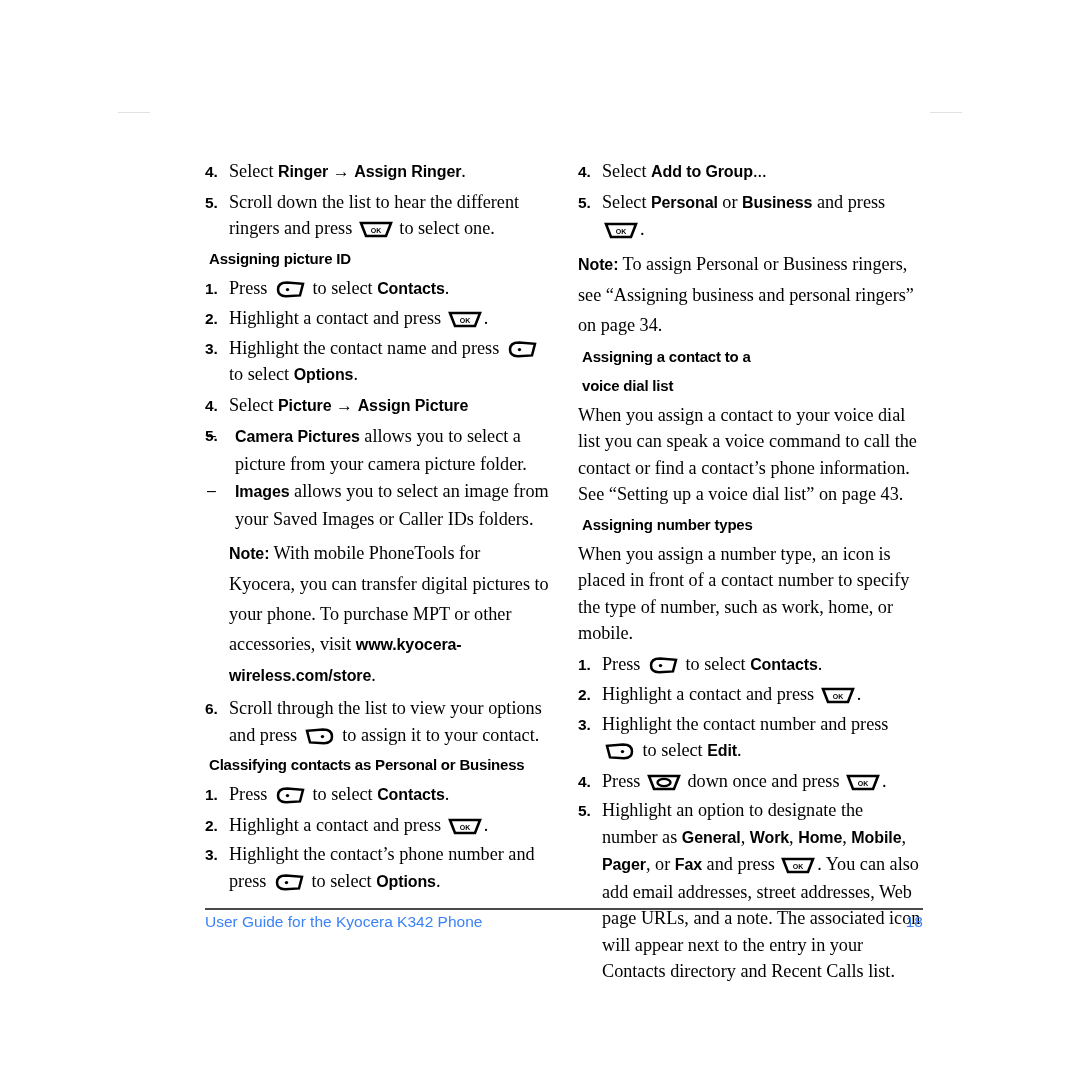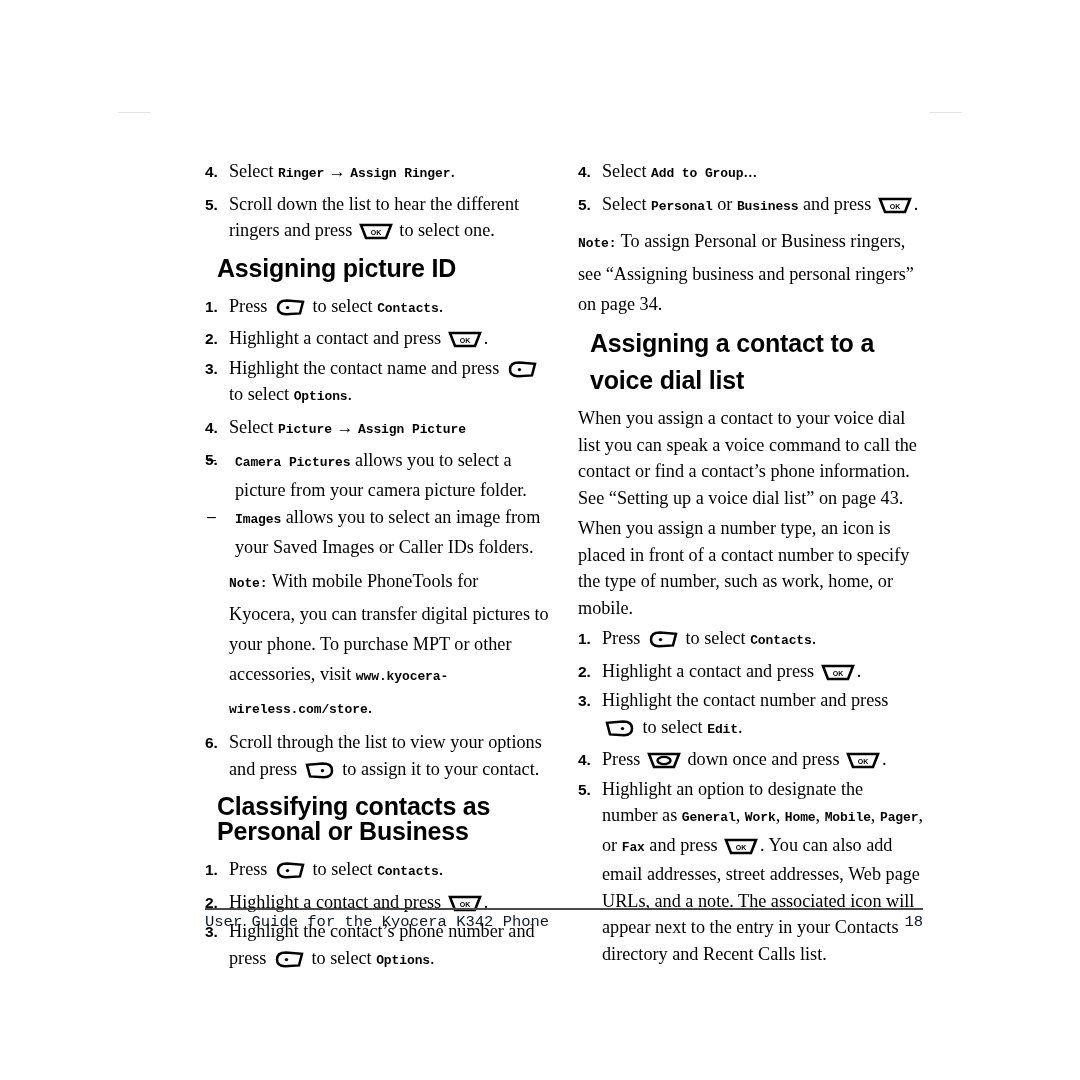--- a/index.html
+++ b/index.html
@@ -42,24 +42,24 @@
     position: absolute;
     top: 158px;
   }
   .col-left  { left: 205px; width: 344px; }
   .col-right { left: 578px; width: 345px; }
 
   
   h2.sec {
     font-family: "Liberation Sans", sans-serif;
     font-weight: bold;
-    font-size: 25px;
+    font-size: 15px;
     line-height: 25px;
     letter-spacing: -0.2px;
-    margin: 12px;
+    margin: 4px;
     padding: 0;
   }
   .h-gap-top    { margin-top: 22px; }
   .h-gap-bottom { margin-bottom: 7px; }
 
   
   ol.steps {
     margin: 0;
     padding: 0;
     list-style: none;
@@ -110,23 +110,23 @@
   }
   p.note {
     margin: 6px 0 4px 0;
     font-size: 18.2px;
     line-height: 30px;
   }
   .indent-note { padding-left: 24px; }
 
   
   b.ui {
-    font-family: Liberation Mono, monospace;
+    font-family: Liberation Sans, sans-serif;
     font-weight: bold;
-    font-size: 13px;
+    font-size: 16px;
     letter-spacing: -0.1px;
   }
   .arrow { font-size: 17px; }
 
   
   .keyicon {
     display: inline-block;
     vertical-align: -4px;
     margin: 0 2px;
   }
@@ -139,23 +139,23 @@
     top: 908px;
     width: 718px;
     height: 2px;
     background: #4a4a4a;
   }
   .footer {
     position: absolute;
     left: 205px;
     top: 913px;
     width: 718px;
-    font-family: Liberation Mono, monospace;
+    font-family: Liberation Sans, sans-serif;
     font-size: 15.5px;
-    color: #0f172a;
+    color: #3b82f6;
     display: flex;
     justify-content: space-between;
     align-items: baseline;
   }
 </style>
 </head>
 <body>
 
 <div class="page">
 
@@ -235,20 +235,21 @@
                 </svg></span>.</span></li>
         </ol>
 
       <p class="note"><b class="ui">Note:</b><span>  To assign Personal or Business ringers, see “Assigning business and personal ringers” on page 34.</span></p>
 
       <h2 class="sec h-gap-top">Assigning a contact to a</h2>
       <h2 class="sec h-gap-bottom">voice dial list</h2>
 
       <p class="body">When you assign a contact to your voice dial list you can speak a voice command to call the contact or find a contact’s phone information. See “Setting up a voice dial list” on page 43.</p>
 
+      <h2 class="sec h-gap-top h-gap-bottom">Assigning number types</h2>
 
       <p class="body">When you assign a number type, an icon is placed in front of a contact number to specify the type of number, such as work, home, or mobile.</p>
 
       <ol class="steps">
           <li><span class="num">1.</span><span>Press <span class="keyicon"><svg width="32" height="17" viewBox="0 0 32 17">
                   <path d="M4 8.5 C4 3.5 8 1.6 13 1.6 L29 2.8 L26 14.4 L12 15.2 C7 15.2 4 13 4 8.5 Z" fill="none" stroke="#000" stroke-width="2.5"></path>
                   <circle cx="13.5" cy="8.6" r="1.7" fill="#000"></circle>
                 </svg></span> to select <b class="ui">Contacts</b>.</span></li>
           <li><span class="num">2.</span><span>Highlight a contact and press <span class="keyicon"><svg width="34" height="17" viewBox="0 0 34 17">
                   <path d="M2 2 L32 2 L27 15 L7 15 Z" fill="none" stroke="#000" stroke-width="2.6"></path>

